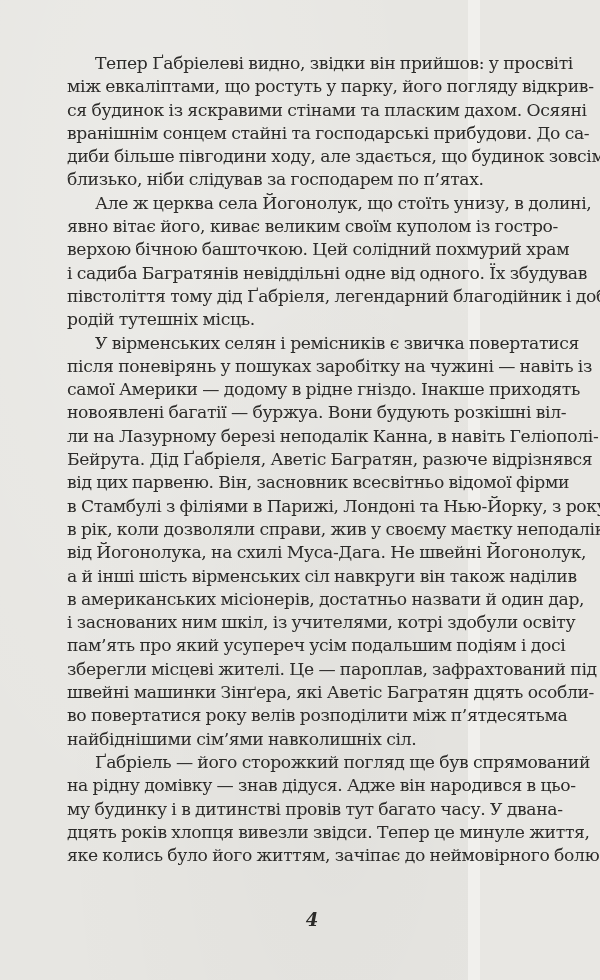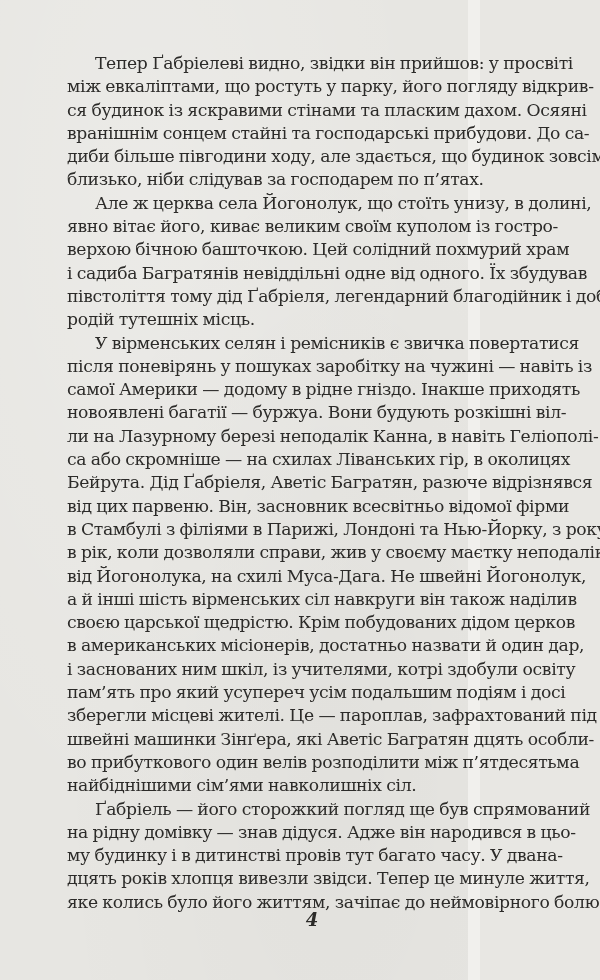--- a/index.html
+++ b/index.html
@@ -92,34 +92,32 @@
       <span class="line">півстоліття тому дід Ґабріеля, легендарний благодійник і доб-</span>
       <span class="line last">родій тутешніх місць.</span>
     </div>
 
     <div>
       <span class="line indent">У вірменських селян і ремісників є звичка повертатися</span>
       <span class="line">після поневірянь у пошуках заробітку на чужині — навіть із</span>
       <span class="line">самої Америки — додому в рідне гніздо. Інакше приходять</span>
       <span class="line">новоявлені багатії — буржуа. Вони будують розкішні віл-</span>
       <span class="line">ли на Лазурному березі неподалік Канна, в навіть Геліополі-</span>
-      <span class="line">са або скромніше — на схилах Ліванських гір, в околицях</span>
       <span class="line">Бейрута. Дід Ґабріеля, Аветіс Багратян, разюче відрізнявся</span>
       <span class="line">від цих парвеню. Він, засновник всесвітньо відомої фірми</span>
       <span class="line">в Стамбулі з філіями в Парижі, Лондоні та Нью-Йорку, з року</span>
       <span class="line">в рік, коли дозволяли справи, жив у своєму маєтку неподалік</span>
       <span class="line">від Йогонолука, на схилі Муса-Дага. Не швейні Йогонолук,</span>
       <span class="line">а й інші шість вірменських сіл навкруги він також наділив</span>
-      <span class="line">своєю царської щедрістю. Крім побудованих дідом церков</span>
       <span class="line">в американських місіонерів, достатньо назвати й один дар,</span>
       <span class="line">і заснованих ним шкіл, із учителями, котрі здобули освіту</span>
       <span class="line">пам’ять про який усупереч усім подальшим подіям і досі</span>
       <span class="line">зберегли місцеві жителі. Це — пароплав, зафрахтований під</span>
       <span class="line">швейні машинки Зінґера, які Аветіс Багратян дцять особли-</span>
-      <span class="line">во прибуткового один велів розподілити між п’ятдесятьма</span>
+      <span class="line">во повертатися року велів розподілити між п’ятдесятьма</span>
       <span class="line last">найбіднішими сім’ями навколишніх сіл.</span>
     </div>
 
     <div>
       <span class="line indent">Ґабріель — його сторожкий погляд ще був спрямований</span>
       <span class="line">на рідну домівку — знав дідуся. Адже він народився в цьо-</span>
       <span class="line">му будинку і в дитинстві провів тут багато часу. У двана-</span>
       <span class="line">дцять років хлопця вивезли звідси. Тепер це минуле життя,</span>
       <span class="line">яке колись було його життям, зачіпає до неймовірного болю.</span>
     </div>

